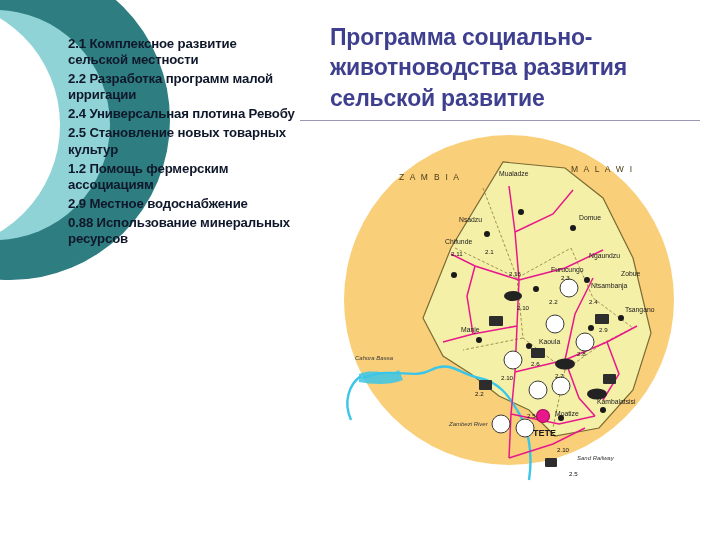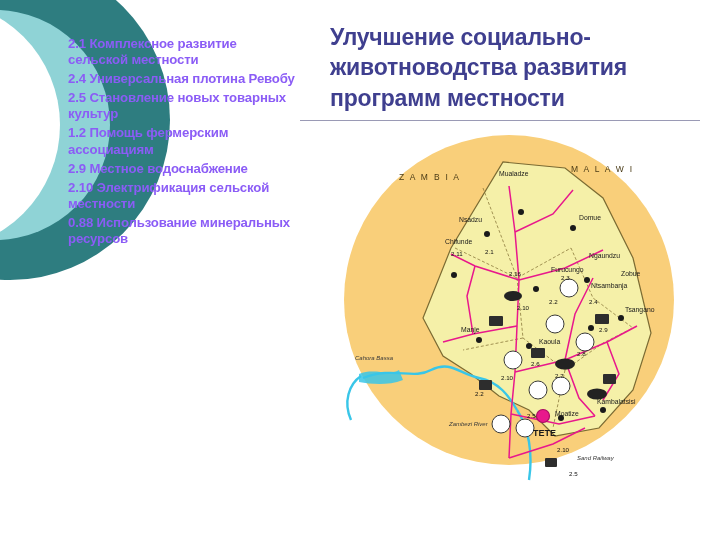--- a/index.html
+++ b/index.html
@@ -64,21 +64,21 @@
   
   #list-block {
     position: absolute;
     left: 68px; top: 36px;
     width: 228px;
     z-index: 5;
   }
   .list-item {
     font-size: 13.2px;
     font-weight: bold;
-    color: #8b5cf6;
+    color: #0f172a;
     line-height: 1.22;
     margin-bottom: 3px;
     letter-spacing: -0.15px;
   }
 
   
   #map-panel {
     position: absolute;
     left: 303px; top: 128px;
     width: 404px; height: 380px;
@@ -90,34 +90,34 @@
 </style>
 </head>
 <body>
 
 <div id="deco-arc"></div>
 <div id="deco-arc-ring"></div>
 <div id="deco-arc-inner"></div>
 
 <div id="title-block">
   <div id="title-text">
-    <span>Улучшение социально-</span><br>
+    <span>Программа социально-</span><br>
     <span>животноводства развития</span><br>
-    <span>программ местности</span>
+    <span>сельской развитие</span>
   </div>
 </div>
 <div id="title-rule"></div>
 
 <div id="list-block">
   <div class="list-item">2.1 Комплексное развитие сельской местности</div>
+  <div class="list-item"> 2.2 Разработка программ малой ирригации</div>
   <div class="list-item">2.4 Универсальная плотина Ревобу</div>
   <div class="list-item">2.5 Становление новых товарных культур</div>
   <div class="list-item">1.2 Помощь фермерским ассоциациям</div>
   <div class="list-item">2.9 Местное водоснабжение</div>
-  <div class="list-item">2.10 Электрификация сельской местности</div>
   <div class="list-item">0.88 Использование минеральных ресурсов</div>
 </div>
 
 <div id="map-panel">
   <svg id="map-svg" width="404" height="380" viewBox="0 0 404 380" xmlns="http://www.w3.org/2000/svg">
 
     <circle cx="206" cy="172" r="165" fill="#f9cf7a"></circle>
 
     <path d="M 120 190 L 148 120 L 200 34 L 262 40 L 300 70 L 330 130 L 348 205
          L 330 262 L 296 300 L 252 308 L 226 282 L 196 268 L 168 246 L 140 228 Z" fill="#f5f0a8" stroke="#7b6b33" stroke-width="1.2"></path>

